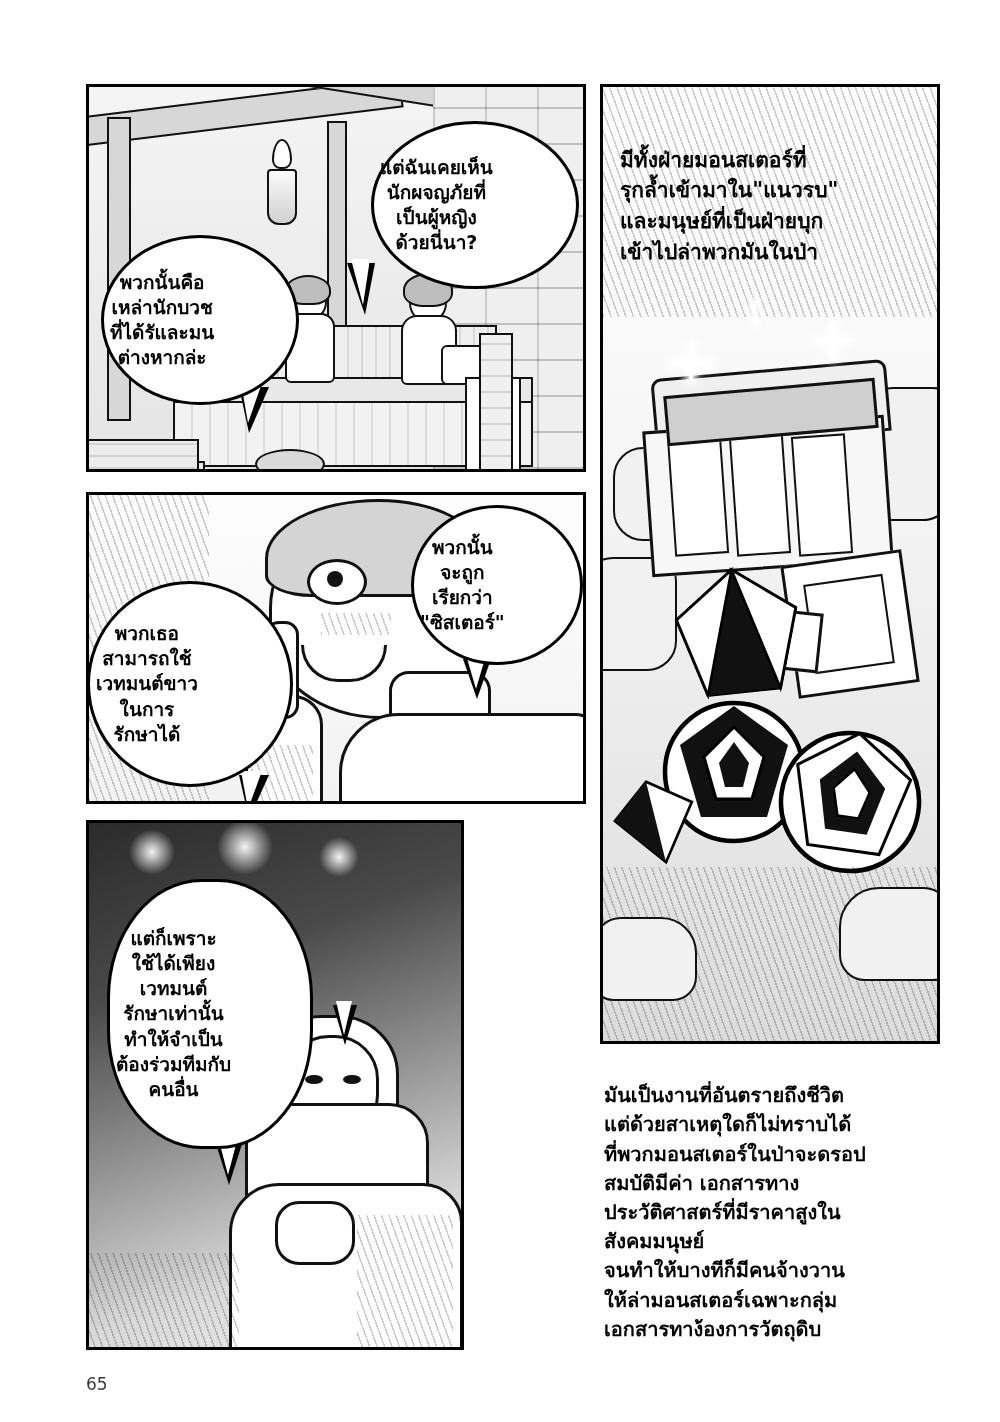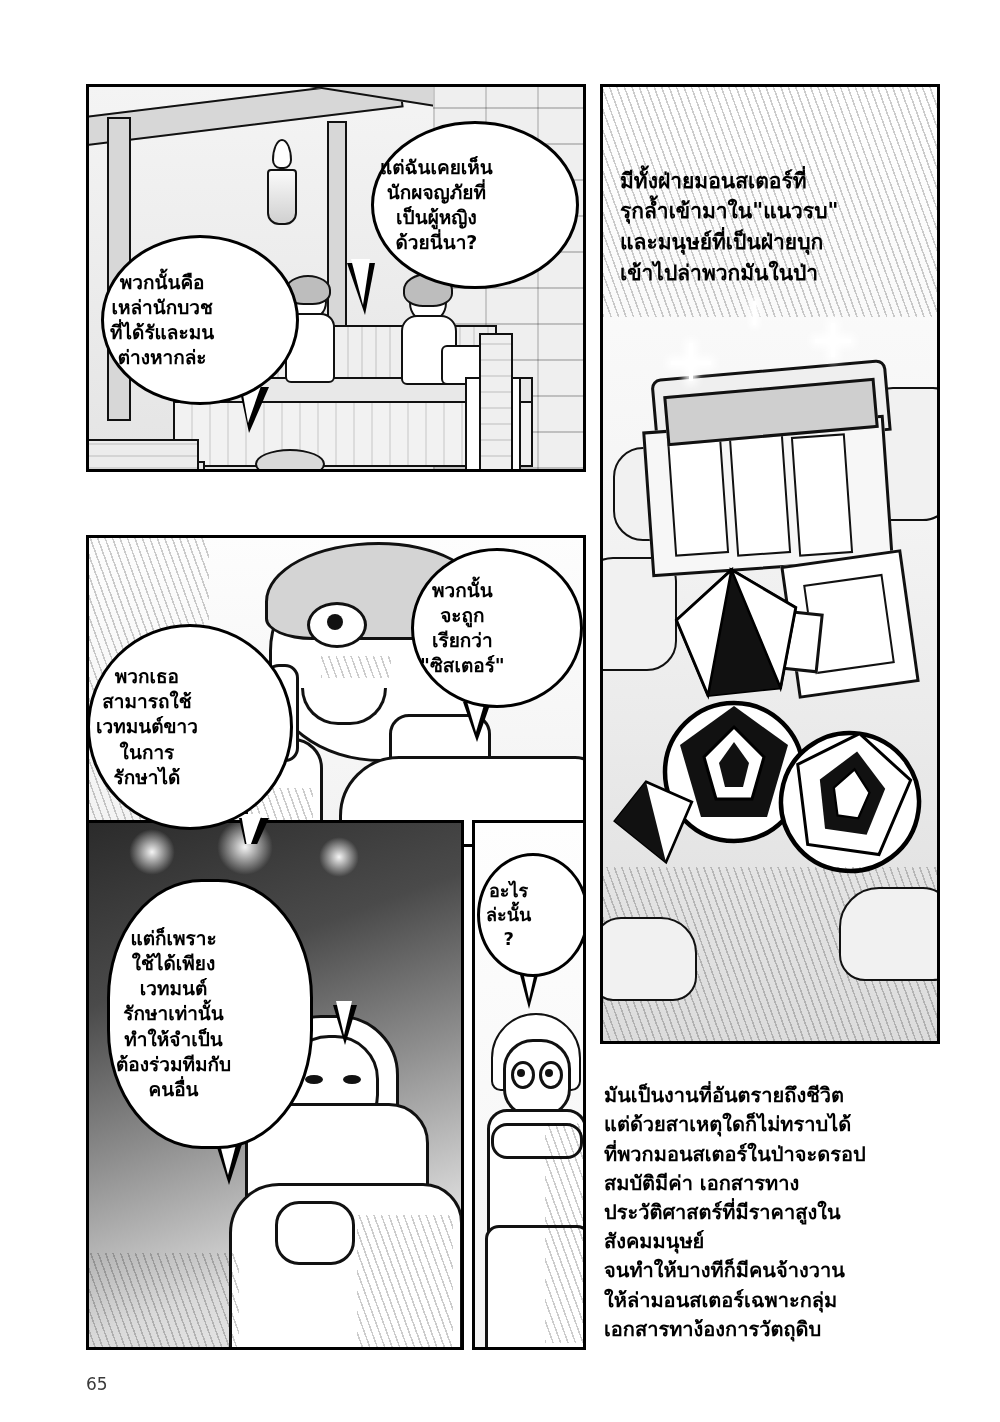--- a/index.html
+++ b/index.html
@@ -27,21 +27,21 @@
     position: absolute;
     border: 3px solid #000;
     background: #fff;
     overflow: hidden;
     box-sizing: border-box;
   }
 
   
   #panel-1 { left: 86px; top: 84px; width: 500px; height: 388px; }
   
-  #panel-2 { left: 86px; top: 492px; width: 500px; height: 312px; margin-top: 43px; }
+  #panel-2 { left: 86px; top: 492px; width: 500px; height: 312px; }
   
   #panel-3 { left: 86px; top: 820px; width: 378px; height: 530px; }
   
   #panel-4 { left: 472px; top: 820px; width: 114px; height: 530px; }
   
   #panel-5 { left: 600px; top: 84px; width: 340px; height: 960px; }
 
   
   .art {
     position: absolute;
@@ -348,43 +348,20 @@
 ใช้ได้เพียง
 เวทมนต์
 รักษาเท่านั้น
 ทำให้จำเป็น
 ต้องร่วมทีมกับ
 คนอื่น</div>
     </div>
 
   </div>
 
-  <div class="panel" id="panel-4">
-    <div class="art">
-      <div style="position:absolute;inset:0;background:linear-gradient(180deg,#fefefe,#f4f4f4);"></div>
-      <div class="hair" style="left:16px;top:190px;width:86px;height:74px;background:#fff;border-radius:46px 46px 10px 10px;"></div>
-      <div class="robe" style="left:28px;top:216px;width:62px;height:72px;border-radius:30px 30px 28px 28px;"></div>
-      <div class="eye" style="left:36px;top:238px;width:18px;height:22px;"></div>
-      <div class="pupil" style="left:42px;top:246px;width:8px;height:8px;"></div>
-      <div class="eye" style="left:64px;top:238px;width:18px;height:22px;"></div>
-      <div class="pupil" style="left:70px;top:246px;width:8px;height:8px;"></div>
-      <div class="robe" style="left:12px;top:286px;width:94px;height:130px;border-radius:20px 20px 6px 6px;"></div>
-      <div class="robe" style="left:16px;top:300px;width:86px;height:30px;border-radius:16px;"></div>
-      <div class="robe" style="left:10px;top:402px;width:100px;height:120px;border-radius:14px 14px 0 0;"></div>
-      <div class="shade" style="left:70px;top:300px;width:44px;height:220px;"></div>
-    </div>
-
-    <div class="tail" style="left:44px;top:148px;border-left:10px solid transparent;border-right:10px solid transparent;border-top:38px solid #000;"></div>
-    <div class="tail" style="left:47px;top:144px;border-left:7px solid transparent;border-right:7px solid transparent;border-top:32px solid #fff;"></div>
-    <div class="balloon" style="left:2px;top:30px;width:112px;height:124px;">
-      <div class="txt" style="font-size:18px;">อะไร
-ล่ะนั้น
-?</div>
-    </div>
-  </div>
 
   <div class="panel" id="panel-5">
     <div class="art">
       <div class="chest-bg"></div>
 
       <div class="rock" style="left:250px;top:300px;width:96px;height:130px;border-radius:40px 20px 30px 20px;"></div>
       <div class="rock" style="left:10px;top:360px;width:70px;height:90px;border-radius:30px 20px 24px 30px;"></div>
       <div class="rock" style="left:-20px;top:470px;width:90px;height:110px;border-radius:30px 24px 30px 10px;"></div>
       <div class="shade" style="left:0;top:0;width:100%;height:230px;"></div>
 
@@ -430,21 +407,21 @@
         <polygon points="50,4 94,38 50,96 6,38" fill="#fff" stroke="#000" stroke-width="3"></polygon>
         <polygon points="50,4 50,96 6,38" fill="#111"></polygon>
       </svg>
 
       <div class="shade" style="left:0;top:780px;width:100%;height:176px;"></div>
       <div class="rock" style="left:236px;top:800px;width:110px;height:90px;border-radius:40px 30px 20px 26px;"></div>
       <div class="rock" style="left:-10px;top:830px;width:100px;height:80px;border-radius:28px 36px 24px 20px;"></div>
     </div>
   </div>
 
-  <div class="narration" style="left:620px;top:135px;width:320px;font-size:21px;">
+  <div class="narration" style="left:620px;top:114px;width:320px;font-size:21px;">
     <span>มีทั้งฝ่ายมอนสเตอร์ที่
 รุกล้ำเข้ามาใน"แนวรบ"
 และมนุษย์ที่เป็นฝ่ายบุก
 เข้าไปล่าพวกมันในป่า</span>
   </div>
 
   <div class="narration" style="left:604px;top:1052px;width:350px;font-size:20px;">
     <span>มันเป็นงานที่อันตรายถึงชีวิต
 แต่ด้วยสาเหตุใดก็ไม่ทราบได้
 ที่พวกมอนสเตอร์ในป่าจะดรอป

